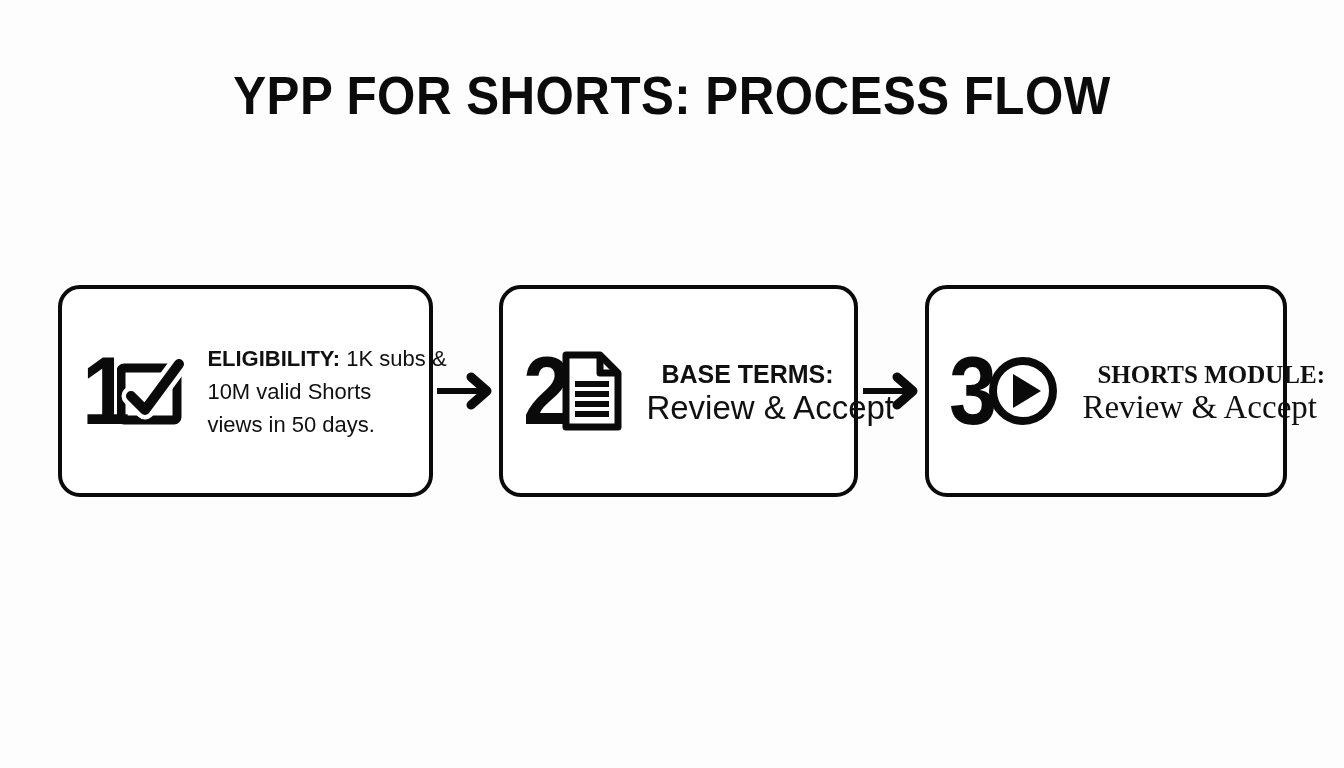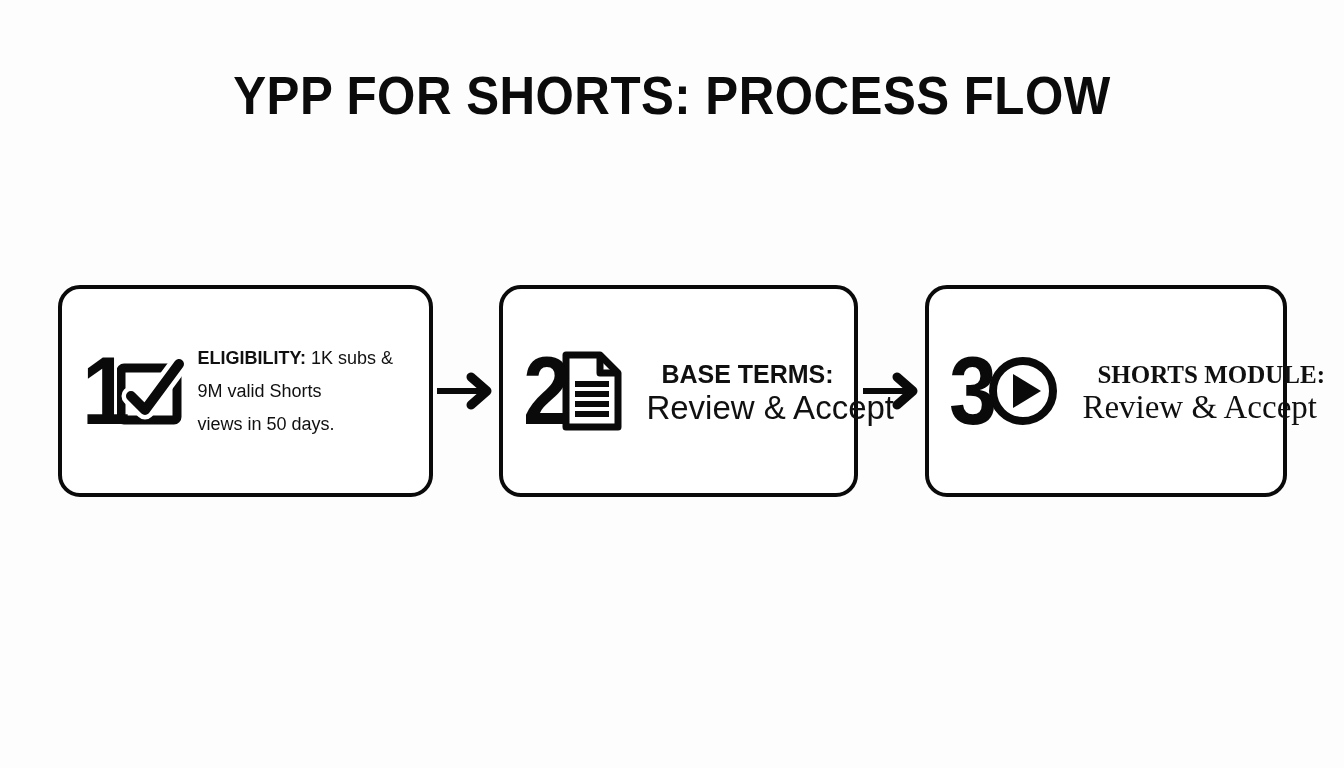--- a/index.html
+++ b/index.html
@@ -97,22 +97,22 @@
 
   
   .card-text {
     font-family: "Liberation Sans", sans-serif;
     font-size: 25px;
     line-height: 33px;
     color: #101010;
     white-space: nowrap;
   }
   .card-1 .card-text {
-    margin-left: 6px;
-    font-size: 18px;
+    margin-left: 16px;
+    font-size: 22px;
     line-height: 33px;
   }
   .card-2 .card-text { margin-left: 22px; }
   .card-3 .card-text { margin-left: 20px; font-family: Liberation Serif, serif; }
 
   .card-1 .card-text .l1,
   .card-1 .card-text .l2,
   .card-1 .card-text .l3 { display: block; }
 
   .strong {
@@ -160,21 +160,21 @@
         <svg class="badge-icon icon-check" width="74" height="74" viewBox="0 0 74 74">
 
           <rect x="4" y="16" width="56" height="52" rx="3" fill="none" stroke="#0a0a0a" stroke-width="9"></rect>
           <path d="M14 44 L28 58 L62 12" fill="none" stroke="#ffffff" stroke-width="19" stroke-linecap="round" stroke-linejoin="round"></path>
           <path d="M14 44 L28 58 L62 12" fill="none" stroke="#0a0a0a" stroke-width="10" stroke-linecap="round" stroke-linejoin="round"></path>
         </svg>
       </div>
 
       <div class="card-text">
         <span class="l1"><span class="strong">ELIGIBILITY:</span><span> 1K subs &amp;</span></span>
-        <span class="l2">9M valid Shorts</span>
+        <span class="l2">10M valid Shorts</span>
         <span class="l3">views in 50 days.</span>
       </div>
 
     </div>
   </div>
 
   <div class="arrow arrow-1">
     <svg width="58" height="40" viewBox="0 0 58 40">
       <path d="M0 20 L44 20" stroke="#0a0a0a" stroke-width="6" fill="none"></path>
       <path d="M34 6 L50 20 L34 34" stroke="#0a0a0a" stroke-width="9" fill="none" stroke-linecap="round" stroke-linejoin="round"></path>

